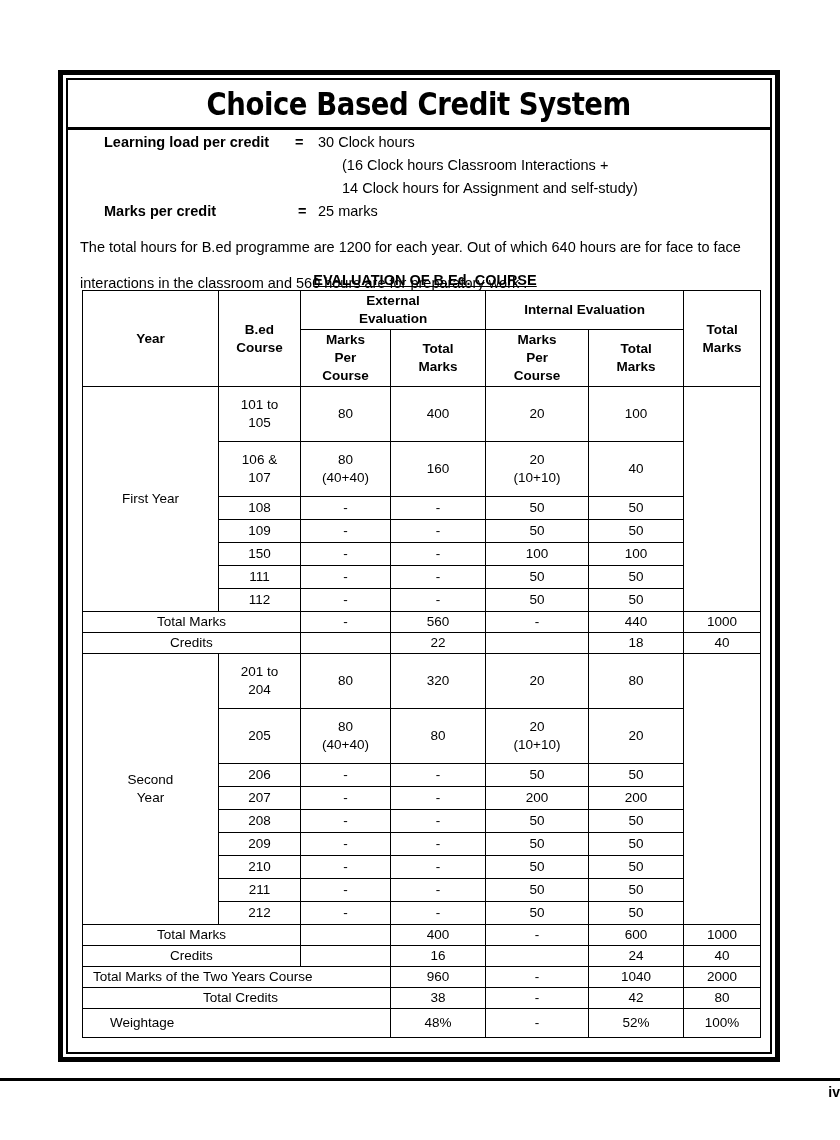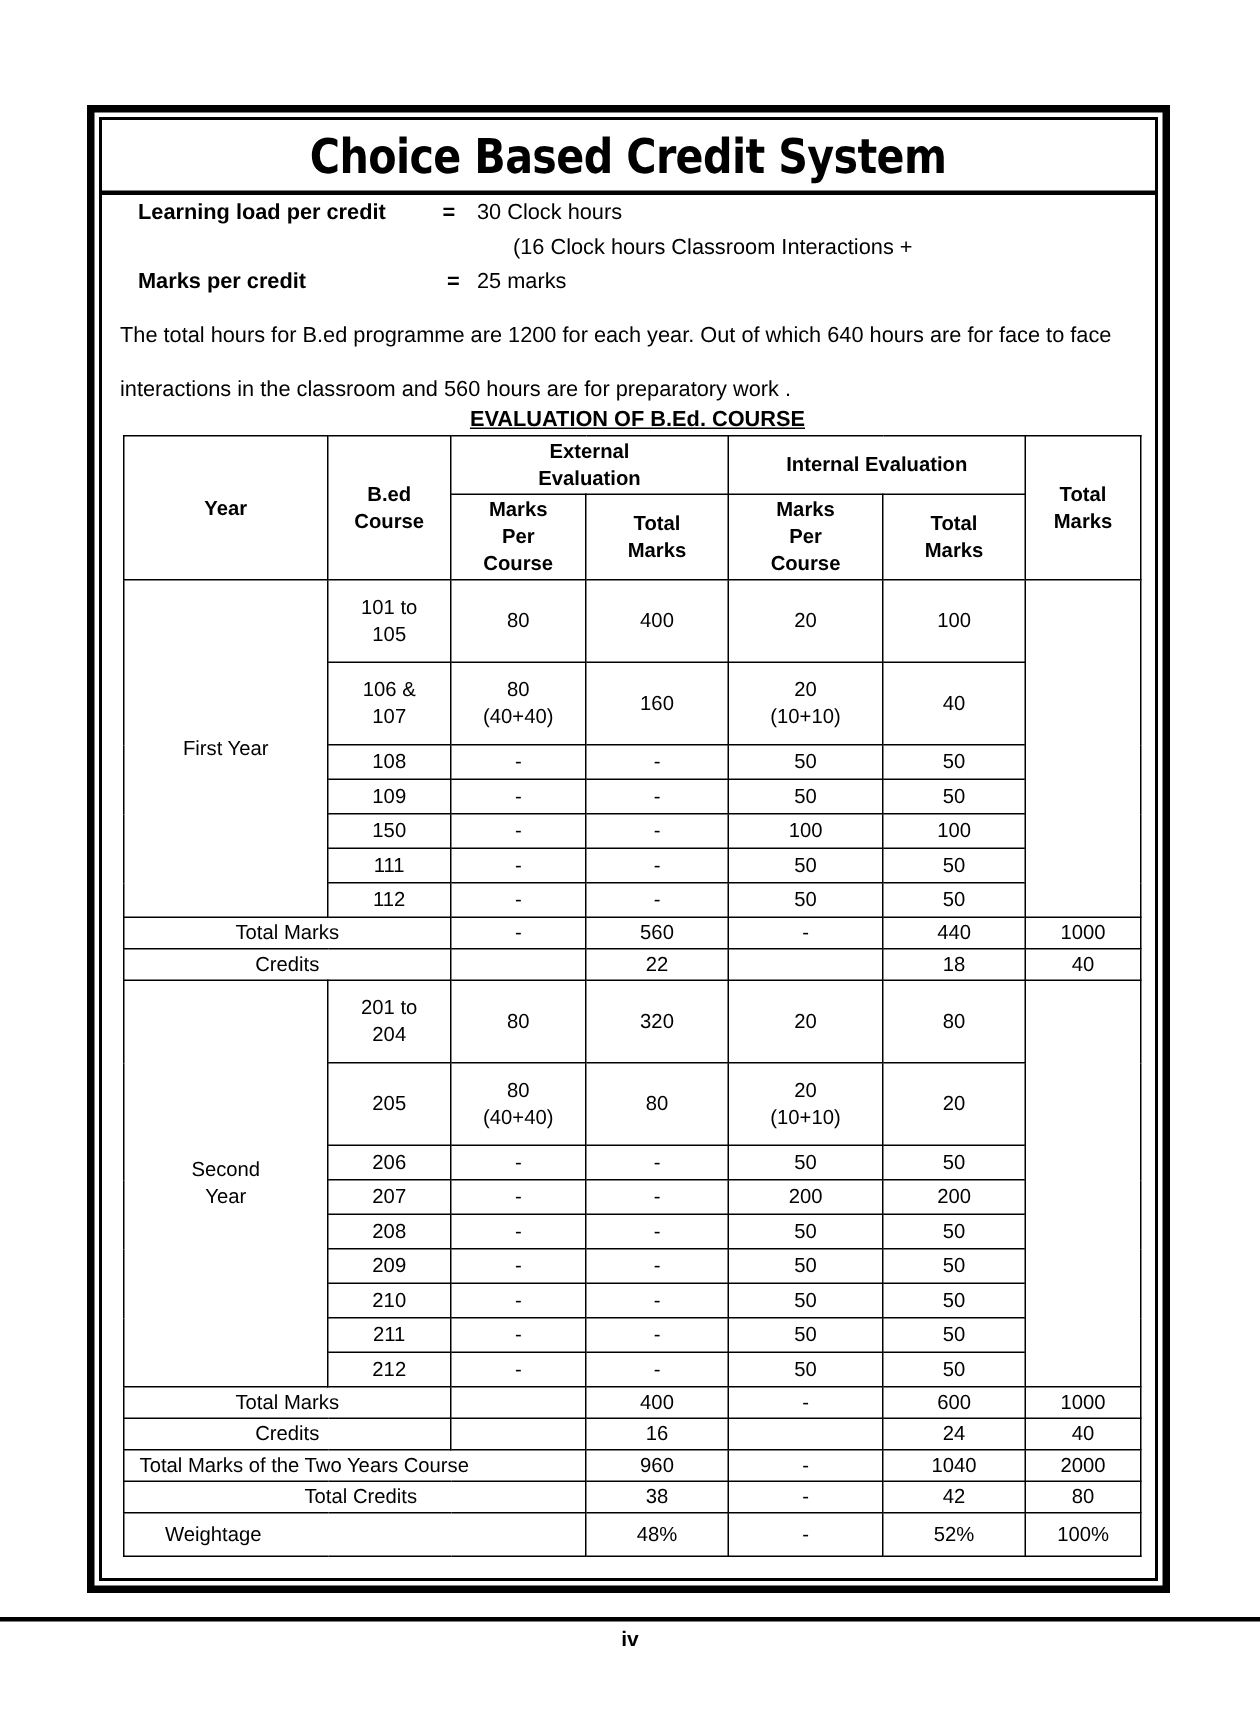--- a/index.html
+++ b/index.html
@@ -41,21 +41,21 @@
     white-space:nowrap;
     line-height:1;
   }
 
   
   .intro{
     position:absolute;left:80px;top:134px;width:690px;
     font-size:14.5px;
   }
   .kv-row{position:relative;height:23px;}
-  .kv-label{position:absolute;left:12px;top:0;font-weight:bold;}
+  .kv-label{position:absolute;left:24px;top:0;font-weight:bold;}
   .kv-eq{position:absolute;left:215px;top:0;font-weight:bold;}
   .kv-eq.wide{left:218px;}
   .kv-val{position:absolute;left:238px;top:0;}
   .cont-line{position:relative;height:23px;}
   .cont-line span{position:absolute;left:262px;top:0;white-space:nowrap;}
   .para{
     margin-top:3px;
     line-height:36px;
     font-size:14.5px;
     width:672px;
@@ -97,21 +97,21 @@
   .colw6{width:95px;}
   .colw7{width:77px;}
 
   
   .foot-rule{
     position:absolute;left:0px;top:1078px;width:840px;height:0;
     border-top:3px solid #000;
   }
   .foot-num{
     position:absolute;left:0;top:1084px;width:840px;
-    text-align:center;font-size:14px;font-weight:bold;
+    text-align:right;font-size:14px;font-weight:bold;
   }
 </style>
 </head>
 <body>
 
 <div class="page">
 
   <div class="frame-outer"></div>
   <div class="frame-inner"></div>
 
@@ -120,20 +120,23 @@
   </div>
 
   <div class="intro">
     <div class="kv-row">
       <span class="kv-label">Learning load per credit</span>
       <span class="kv-eq">=</span>
       <span class="kv-val">30 Clock hours</span>
     </div>
     <div class="cont-line">
       <span>(16 Clock hours Classroom Interactions +</span>
+    </div>
+    <div class="cont-line">
+      <span>14 Clock hours for Assignment and self-study)</span>
     </div>
     <div class="kv-row">
       <span class="kv-label">Marks per credit</span>
       <span class="kv-eq wide">=</span>
       <span class="kv-val">25 marks</span>
     </div>
     <div class="para">The total hours for B.ed programme are 1200 for each year. Out of which 640 hours are for face to face interactions in the classroom and 560 hours are for preparatory work .</div>
   </div>
 
   <div class="tbl-caption">

